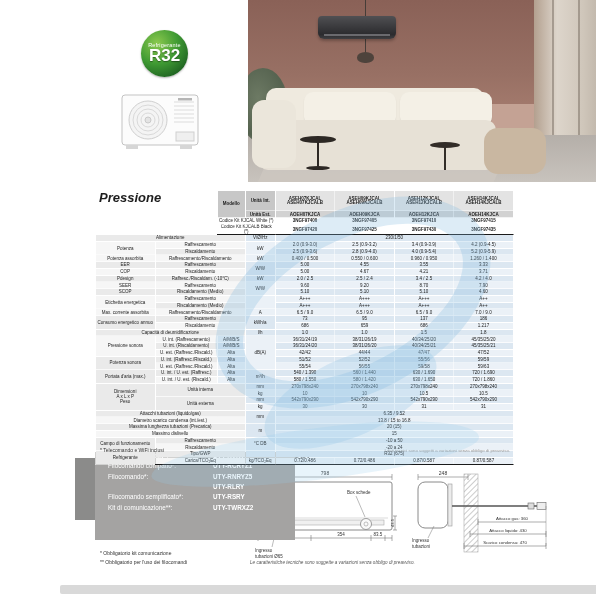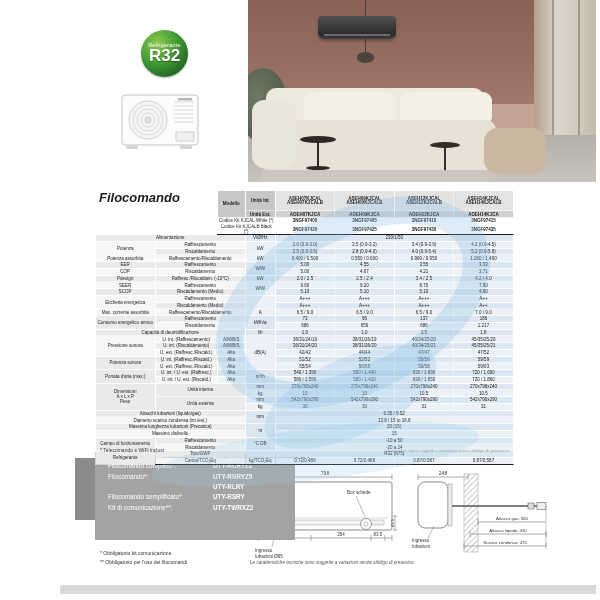--- a/index.html
+++ b/index.html
@@ -141,21 +141,21 @@
         <line x1="56" y1="14" x2="76" y2="14"></line>
       <line x1="56" y1="18" x2="76" y2="18"></line>
         <line x1="56" y1="22" x2="76" y2="22"></line>
       <line x1="56" y1="26" x2="76" y2="26"></line>
         <line x1="56" y1="30" x2="76" y2="30"></line>
     </g>
     <rect x="58" y="40" width="18" height="9" fill="#efefef" stroke="#cfcfcf"></rect>
     <rect x="60" y="6" width="14" height="2.5" fill="#b5b5b5"></rect>
   </svg>
 
-  <div id="specs-title">Filocomando</div>
+  <div id="specs-title">Pressione</div>
   <div id="spec-wrap">
     <table class="spec">
       <colgroup>
         <col class="c-1">
           <col class="c-2">
           <col class="c-3">
           <col class="c-4">
         <col class="c-v">
           <col class="c-v">
           <col class="c-v">

